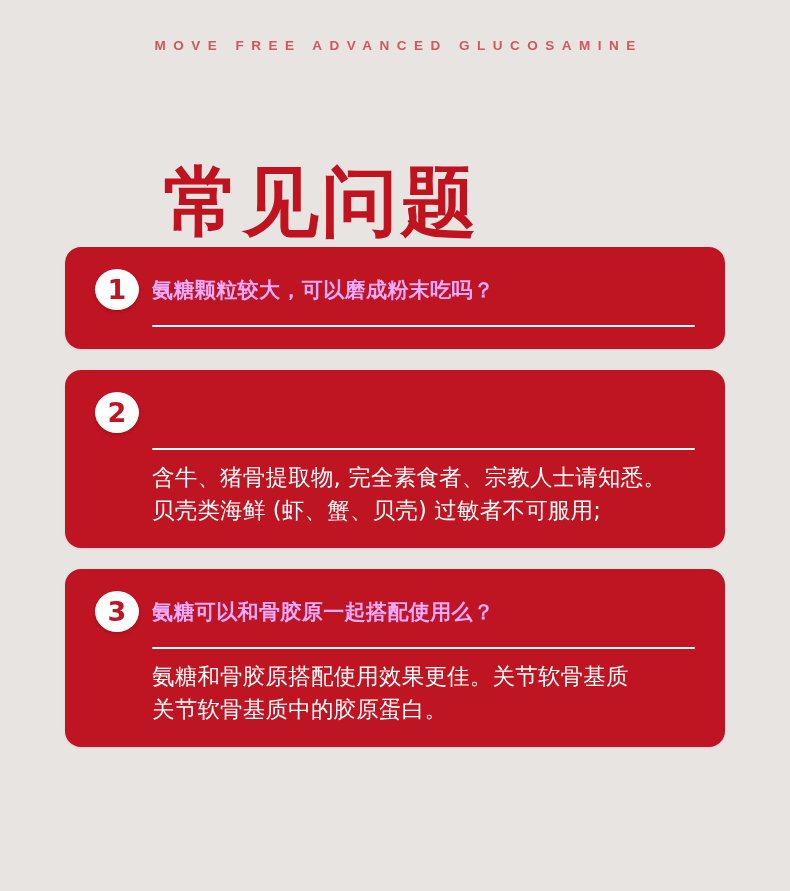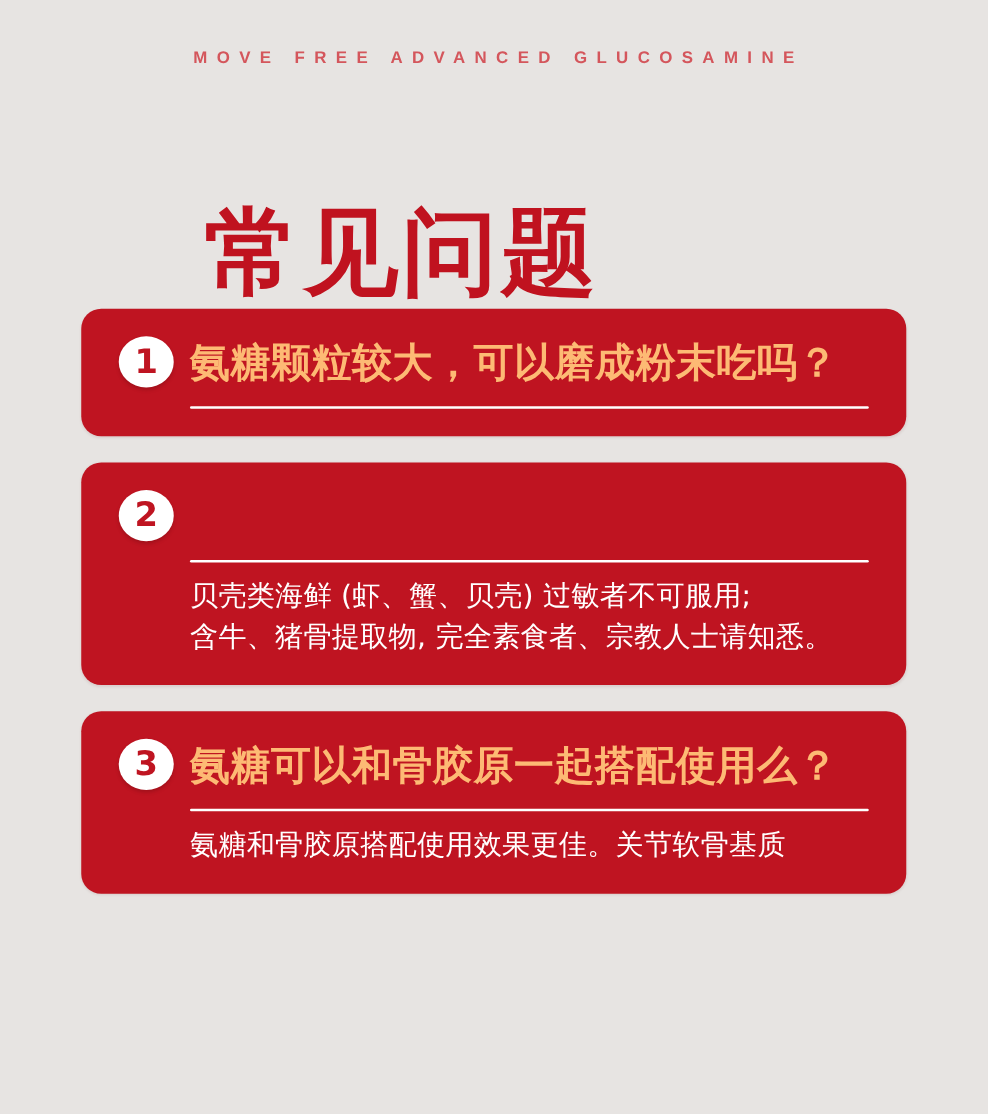--- a/index.html
+++ b/index.html
@@ -91,27 +91,27 @@
     font-weight: 700;
     line-height: 41px;
     text-align: center;
     font-family: "DejaVu Sans", "Liberation Sans", sans-serif;
     box-shadow: 0 2px 3px rgba(90, 10, 15, 0.28);
     position: relative;
     top: -1px;
   }
 
   .q-text {
-    color: #fdba74;
-    font-size: 32px;
+    color: #f0abfc;
+    font-size: 21px;
     font-weight: 700;
     line-height: 38px;
     letter-spacing: 0.4px;
     white-space: nowrap;
-    font-family: Liberation Serif, serif;
+    font-family: Liberation Sans, sans-serif;
   }
 
   .divider {
     height: 2px;
     background: #ffffff;
     margin: 12px 0 0 57px;
     border-radius: 1px;
   }
 
   .a-text {
@@ -143,30 +143,31 @@
       </div>
       <div class="divider"></div>
     </div>
 
     <div class="faq-card">
       <div class="q-row">
         <div class="q-badge">2</div>
       </div>
       <div class="divider"></div>
       <div class="a-text">
+        <span class="ln">含牛、猪骨提取物, 完全素食者、宗教人士请知悉。</span>
         <span class="ln">贝壳类海鲜 (虾、蟹、贝壳) 过敏者不可服用;</span>
-        <span class="ln">含牛、猪骨提取物, 完全素食者、宗教人士请知悉。</span>
       </div>
     </div>
 
     <div class="faq-card">
       <div class="q-row">
         <div class="q-badge">3</div>
         <div class="q-text">氨糖可以和骨胶原一起搭配使用么？</div>
       </div>
       <div class="divider"></div>
       <div class="a-text">
         <span class="ln">氨糖和骨胶原搭配使用效果更佳。关节软骨基质</span>
+        <span class="ln">关节软骨基质中的胶原蛋白。</span>
       </div>
     </div>
 
   </div>
 </div>
 
 </body></html>

